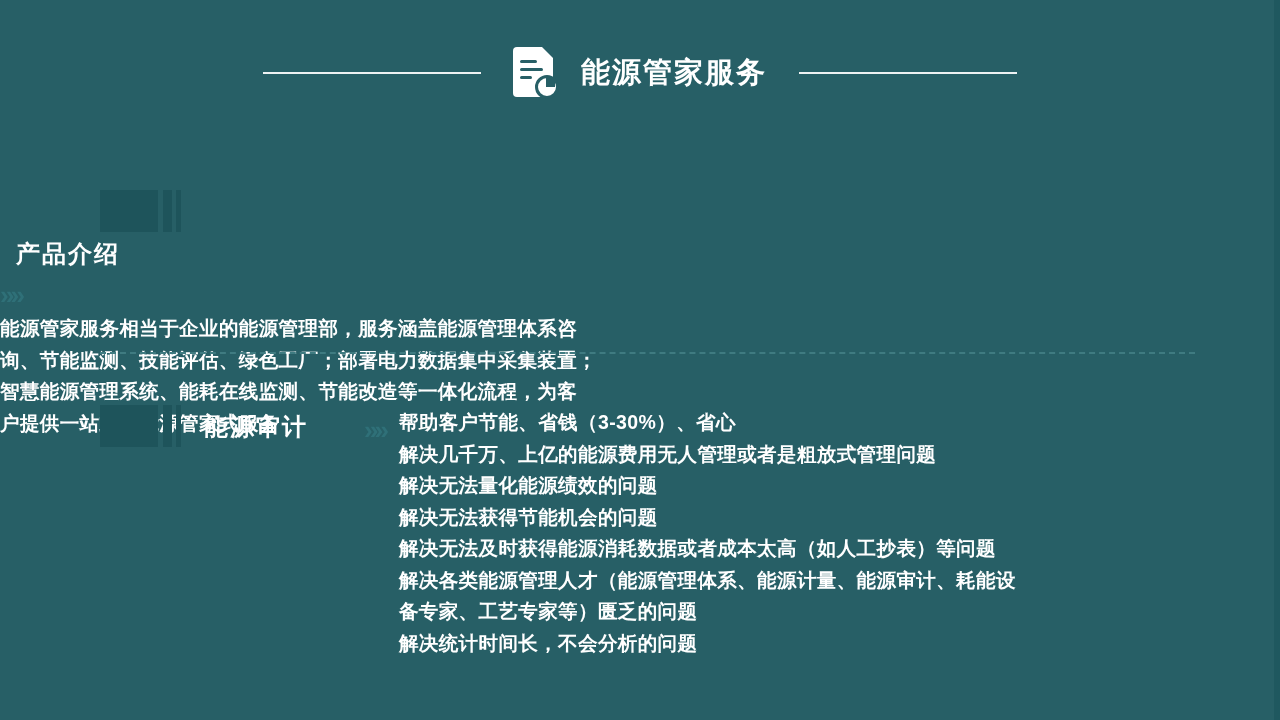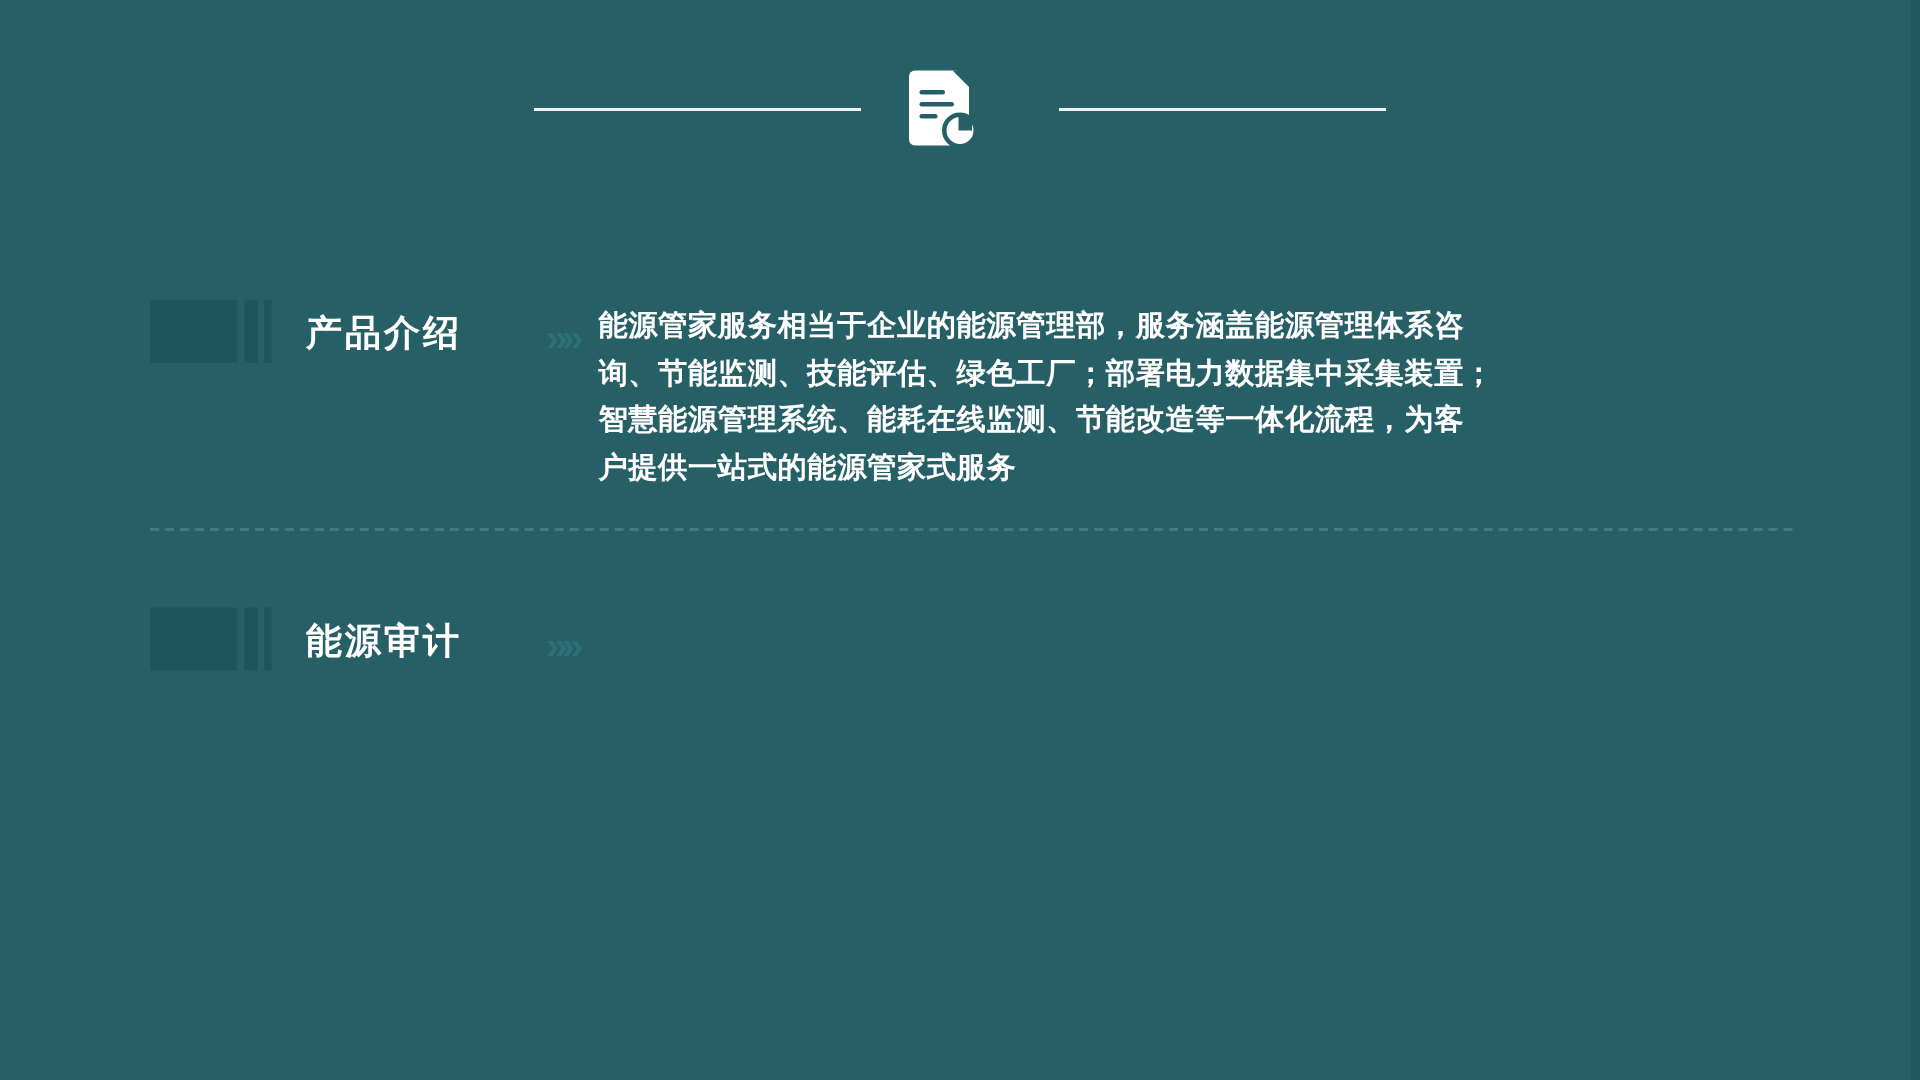--- a/index.html
+++ b/index.html
@@ -95,21 +95,21 @@
   }
 
   
   .section {
     position: absolute;
     left: 0;
     width: 1280px;
     display: flex;
     align-items: flex-start;
   }
-  .section-1 { top: 200px; }
+  .section-1 { top: 190px; flex-direction: column; }
   .section-2 { top: 405px; }
 
   .tick-group {
     position: relative;
     width: 88px;
     height: 42px;
     margin-left: 100px;
     flex: 0 0 auto;
   }
   .tick-group .blk {
@@ -183,20 +183,21 @@
   <div class="rule rule-left"></div>
   <div class="header-center">
     <div class="doc-icon">
       <div class="sheet"></div>
       <div class="fold"></div>
       <div class="line l1"></div>
       <div class="line l2"></div>
       <div class="line l3"></div>
       <div class="pie"></div>
     </div>
+    <div class="header-title">能源管家服务</div>
   </div>
   <div class="rule rule-right"></div>
 </div>
 
 <div class="section section-1">
   <div class="tick-group">
     <div class="blk blk-main"></div>
     <div class="blk blk-bar"></div>
     <div class="blk blk-bar2"></div>
   </div>
@@ -211,13 +212,21 @@
 <div class="divider"></div>
 
 <div class="section section-2">
   <div class="tick-group">
     <div class="blk blk-main"></div>
     <div class="blk blk-bar"></div>
     <div class="blk blk-bar2"></div>
   </div>
   <div class="section-label">能源审计</div>
   <div class="arrows">»»</div>
+  <div class="body-text wide">帮助客户节能、省钱（3-30%）、省心
+解决几千万、上亿的能源费用无人管理或者是粗放式管理问题
+解决无法量化能源绩效的问题
+解决无法获得节能机会的问题
+解决无法及时获得能源消耗数据或者成本太高（如人工抄表）等问题
+解决各类能源管理人才（能源管理体系、能源计量、能源审计、耗能设
+备专家、工艺专家等）匮乏的问题
+解决统计时间长，不会分析的问题</div>
 </div>
 
 </body></html>

